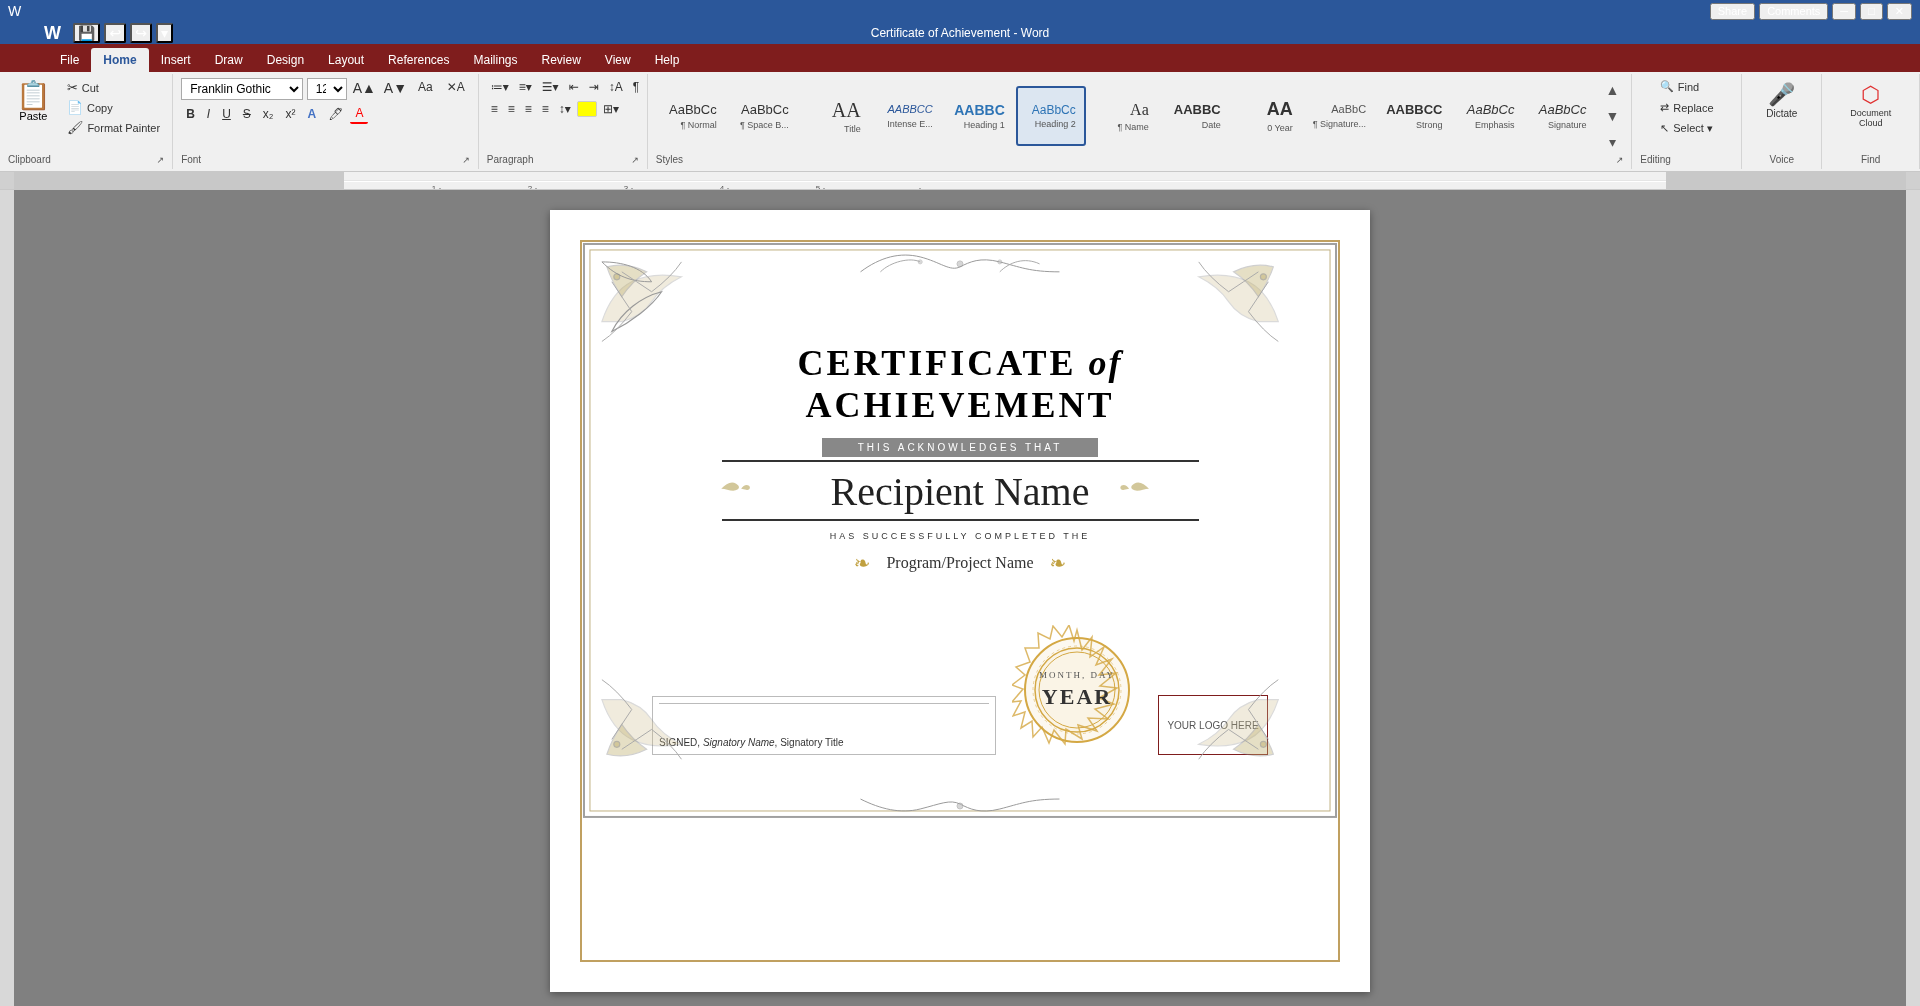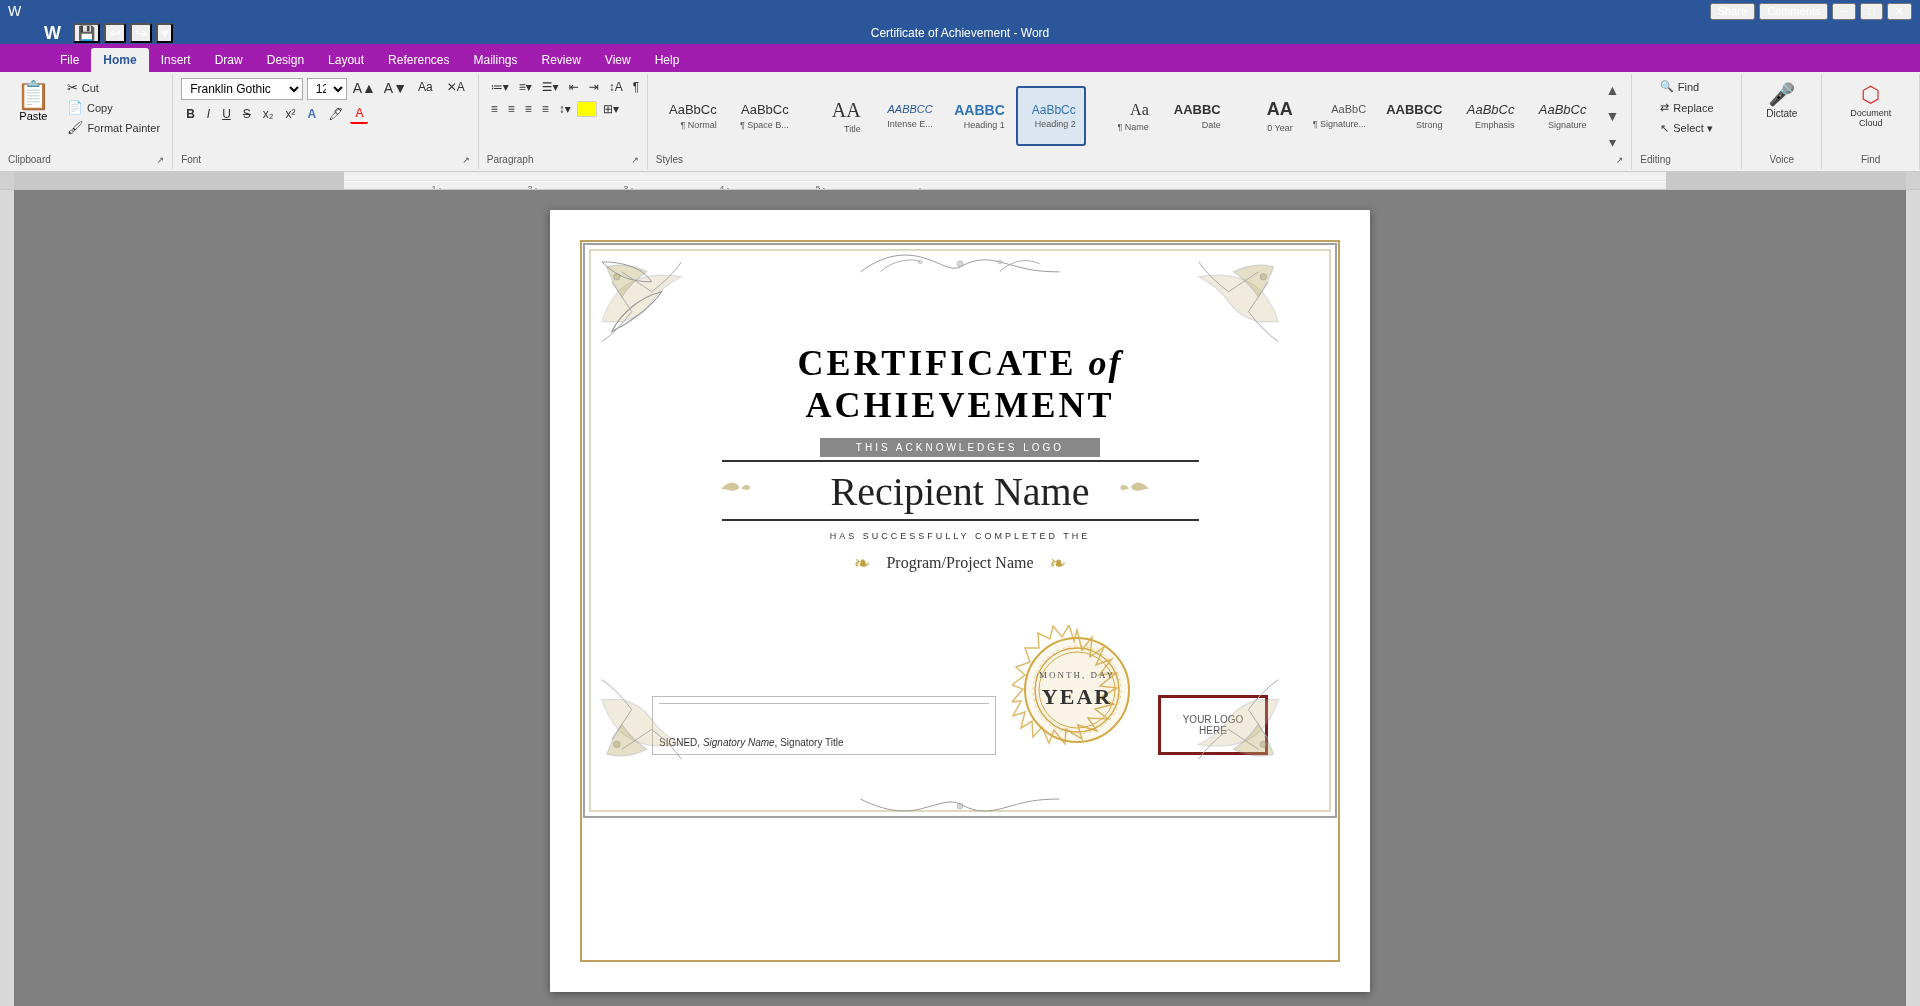--- a/index.html
+++ b/index.html
@@ -13,21 +13,21 @@
       align-items: center;
       justify-content: space-between;
       padding: 0 8px;
       color: white;
       font-size: 12px;
     }
     .title-bar-btn { color: white; font-size: 11px; padding: 0 6px; cursor: pointer; }
 
     
     .ribbon-tabs {
-      background: #a21caf;
+      background: #7f1d1d;
       height: 28px;
       display: flex;
       align-items: flex-end;
       padding-left: 48px;
       gap: 0;
     }
     .ribbon-tab {
       padding: 4px 12px;
       color: white;
       font-size: 12px;
@@ -616,21 +616,21 @@
               <path d="M0,8 C5,3 10,0 15,3 C20,6 18,10 12,10 C8,10 4,8 0,8 Z"></path>
               <path d="M20,8 C22,5 25,3 28,5 C30,7 28,10 25,9 Z"></path>
             </g>
           </svg>
 
           <div style="margin-top:60px; text-align:center;">
             <span style="font-family:'Times New Roman',serif; font-size:36px; font-weight:bold; letter-spacing:3px;">CERTIFICATE </span><em style="font-family:'Times New Roman',serif; font-size:36px; font-weight:bold; letter-spacing:2px;">of</em><span style="font-family:'Times New Roman',serif; font-size:36px; font-weight:bold; letter-spacing:3px;"> ACHIEVEMENT</span>
           </div>
 
           <div style="margin-top:14px;">
-            <span style="background:#888888; color:white; font-size:10px; letter-spacing:3px; padding:4px 36px; font-family:'Franklin Gothic Medium',sans-serif;">THIS ACKNOWLEDGES LOGO</span>
+            <span style="background:#888888; color:white; font-size:10px; letter-spacing:3px; padding:4px 36px; font-family:'Franklin Gothic Medium',sans-serif;">THIS ACKNOWLEDGES THAT</span>
           </div>
 
           <div style="width:75%; border-top:2px solid #333; margin-top:6px;"></div>
 
           <div style="font-family:'Georgia',serif; font-size:40px; text-align:center; margin-top:6px; color:#222;">Recipient Name</div>
 
           <div style="width:75%; border-top:2px solid #333; margin-top:4px;"></div>
 
           <div style="font-size:9px; letter-spacing:3px; text-transform:uppercase; margin-top:10px; color:#333; font-family:'Franklin Gothic Medium',sans-serif;">HAS SUCCESSFULLY COMPLETED THE</div>
 
@@ -662,21 +662,21 @@
 
                 <circle cx="65" cy="65" r="44" fill="none" stroke="#d4a844" stroke-width="0.5" stroke-dasharray="3,3"></circle>
               </svg>
               
               <div style="position:absolute; top:0; left:0; width:130px; height:130px; display:flex; flex-direction:column; align-items:center; justify-content:center;">
                 <div style="font-size:9px; letter-spacing:2px; font-family:serif; color:#555; text-transform:uppercase; text-align:center; line-height:1.3;">MONTH, DAY</div>
                 <div style="font-size:22px; font-weight:bold; font-family:serif; color:#333; letter-spacing:2px; margin-top:2px;">YEAR</div>
               </div>
             </div>
 
-            <div style="width:110px; min-height:60px; border:3px solid #7f1d1d; display:flex; align-items:center; justify-content:center; font-size:10px; text-align:center; color:#555; padding:8px; flex-shrink:0;">
+            <div style="width:110px; min-height:60px; border:1px solid #7f1d1d; display:flex; align-items:center; justify-content:center; font-size:10px; text-align:center; color:#555; padding:8px; flex-shrink:0;">
               <span>YOUR LOGO HERE</span>
             </div>
 
           </div>
 
         </div>
       </div>
 
     </div>
 

